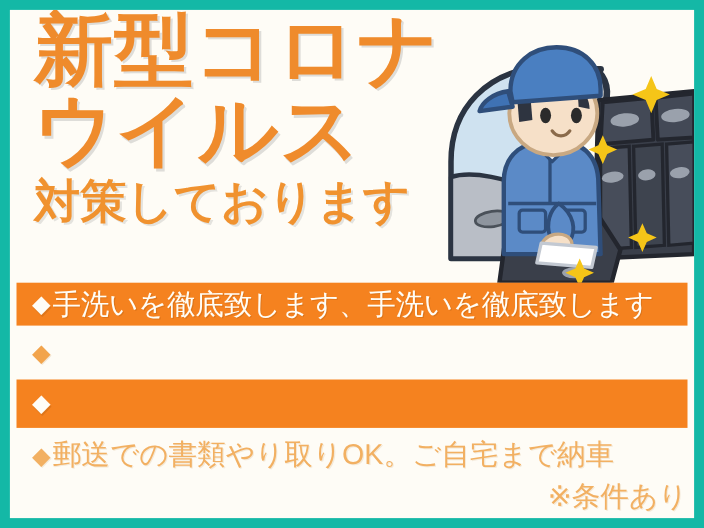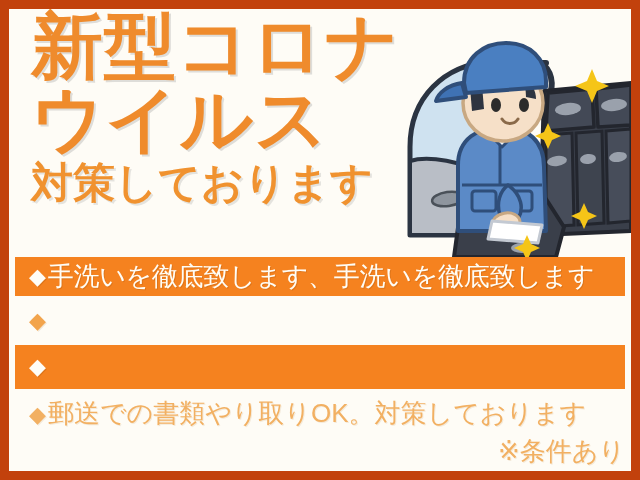--- a/index.html
+++ b/index.html
@@ -9,21 +9,21 @@
   }
   body {
     font-family: "Liberation Sans", "DejaVu Sans", sans-serif;
   }
 
   #banner {
     position: relative;
     width: 640px;
     height: 480px;
     box-sizing: border-box;
-    background: #c2410c;
+    background: #14b8a6;
     overflow: hidden;
   }
 
   
   #panel {
     position: absolute;
     left: 9px;
     top: 9px;
     width: 622px;
     height: 462px;
@@ -229,21 +229,21 @@
       <div class="row-gap"></div>
 
       <div class="bullet-row odd tall" id="bullet-row-3">
         <span class="bullet-diamond">◆</span>
       </div>
 
       <div class="row-gap"></div>
 
       <div id="bullet-row-4">
         <span class="l1">
-          <span class="bullet-diamond">◆</span><span class="bullet-text">郵送での書類やり取りOK。対策しております</span>
+          <span class="bullet-diamond">◆</span><span class="bullet-text">郵送での書類やり取りOK。ご自宅まで納車</span>
         </span>
         <span class="l2">※条件あり</span>
       </div>
 
     </div>
 
   </div>
 </div>
 
 </body></html>

